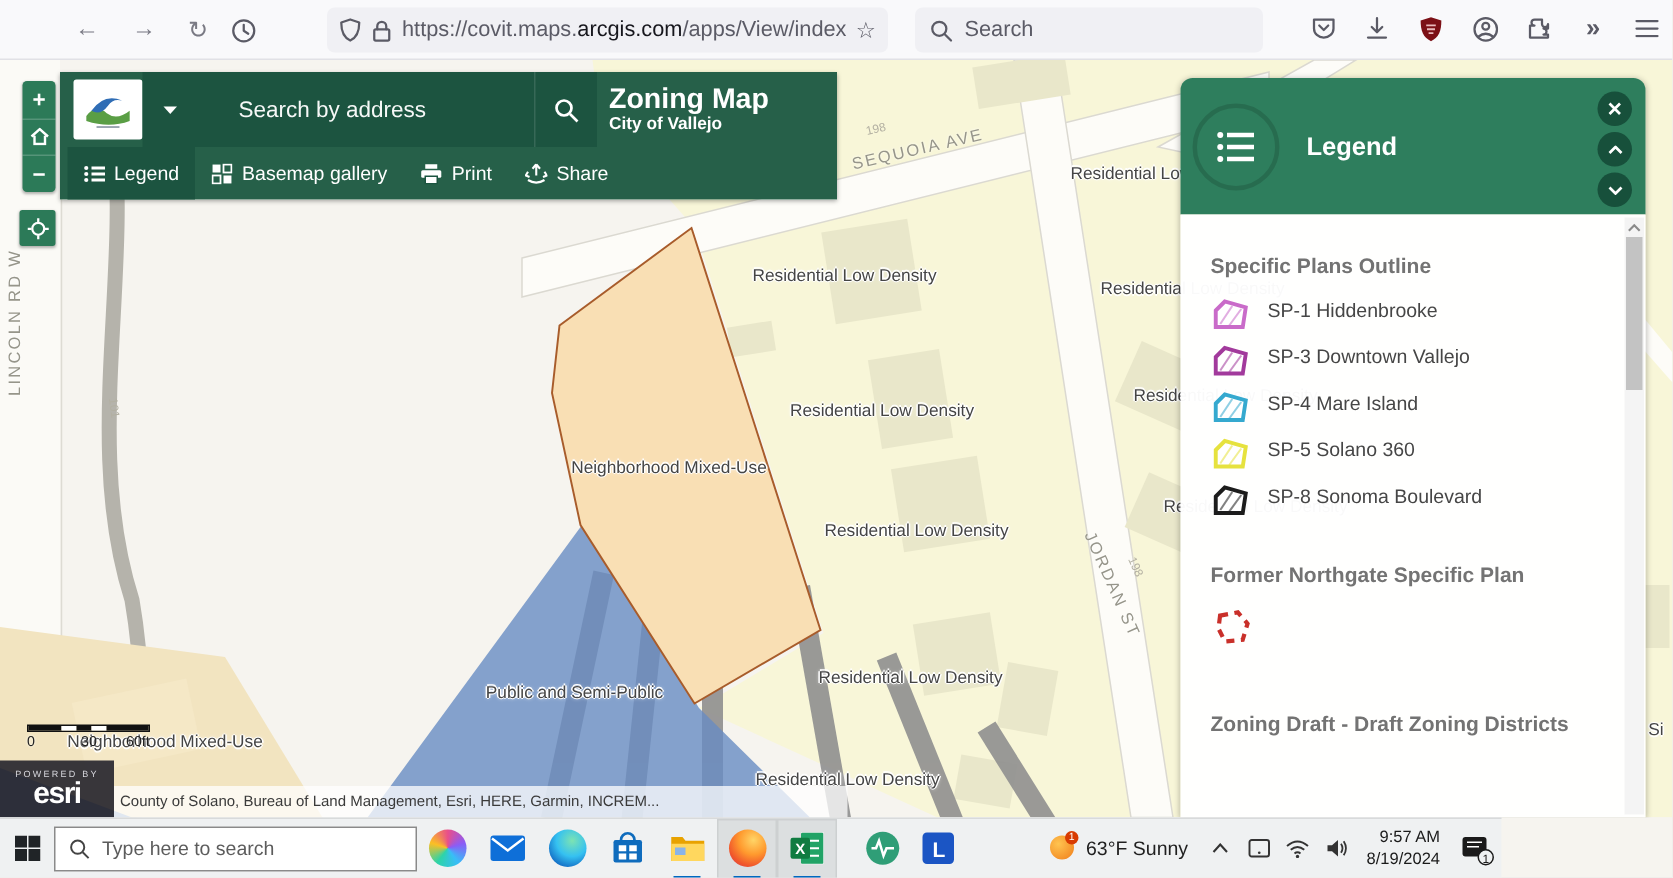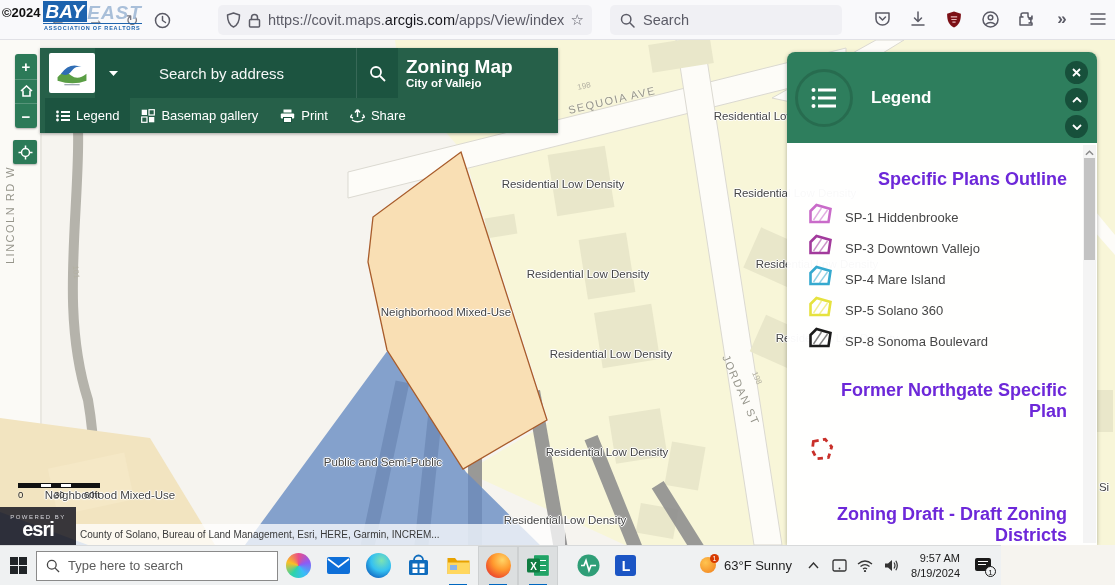--- a/index.html
+++ b/index.html
@@ -58,22 +58,22 @@
   .tool{display:flex;align-items:center;gap:6px;padding:0 11px;color:#fff;font-size:13px;cursor:pointer;}
   .tool.active{background:var(--app-green-dark);}
 
   
   #legend{position:absolute;left:787px;top:12px;width:310px;height:493px;z-index:20;border-radius:8px 8px 0 0;box-shadow:0 1px 4px rgba(0,0,0,.3);}
   #lg-head{height:91px;background:var(--legend-green);border-radius:8px 8px 0 0;position:relative;display:flex;align-items:center;}
   #lg-circ{width:58px;height:58px;border-radius:50%;border:3px solid rgba(0,0,0,.14);margin-left:8px;display:flex;align-items:center;justify-content:center;}
   #lg-title{color:#fff;font-size:17px;font-weight:bold;margin-left:18px;}
   .lg-btn{position:absolute;right:9px;width:23px;height:23px;border-radius:50%;background:var(--btn-green-dark);display:flex;align-items:center;justify-content:center;cursor:pointer;}
   #lg-body{height:402px;background:rgba(255,255,255,.97);position:relative;overflow:hidden;padding:26px 30px 0 20px;}
-  .lg-h{font-size:18px;font-weight:bold;color:#6d28d9;text-align:right;}
-  .lg-row{display:flex;align-items:flex-end;gap:11px;margin-top:10px;height:21px;}
+  .lg-h{font-size:14px;font-weight:bold;color:#737373;}
+  .lg-row{display:flex;align-items:flex-start;gap:11px;margin-top:10px;height:21px;}
   .lg-row svg.sw{width:27px;height:22px;flex:none;}
   .lg-label{font-size:13px;color:#464646;}
   #lg-scroll{position:absolute;right:1px;top:2px;bottom:2px;width:13px;background:rgba(235,235,235,.55);}
   #lg-thumb{position:absolute;left:1px;top:13px;width:11px;height:102px;background:#c3c3c3;}
 
   
   #esrilogo{position:absolute;left:0;top:467px;width:76px;height:38px;background:rgba(36,34,43,.9);color:#fff;display:flex;flex-direction:column;align-items:center;justify-content:center;z-index:15;}
   #poweredby{font-size:6px;letter-spacing:1.5px;color:#d7d7dd;}
   #esritxt{font-size:20px;font-weight:bold;line-height:.9;letter-spacing:-1px;}
   #attrib{position:absolute;left:76px;top:484px;width:489px;height:21px;background:rgba(255,255,255,.75);display:flex;align-items:center;padding-left:4px;font-size:10px;color:#3a3a3a;white-space:nowrap;z-index:15;}
@@ -414,30 +414,20 @@
             <path d="M6 2 h4 v3 a2 2 0 0 0 4 0 v3 h-3 a2 2 0 0 1 0 4 h3 v2 H2 V6 h3 a2 2 0 0 1 0 -4 Z"></path>
           </svg>
       </div>
       <div class="ci" style="font-size:17px;font-weight:bold">»</div>
       <div class="ci">
         <svg class="line-ic" width="16" height="12" viewBox="0 0 16 12">
             <path d="M1 1 H15 M1 6 H15 M1 11 H15"></path>
           </svg>
       </div>
     </div>
-    <div id="watermark">
-      <span id="wm-c">©2024</span>
-      <div id="wm-logo">
-        <div class="r1">
-            <span id="wm-bay">BAY</span>
-            <span id="wm-east">EAST</span>
-          </div>
-        <div id="wm-tag">ASSOCIATION OF REALTORS</div>
-      </div>
-    </div>
   </div>
 
   <div id="taskbar">
     <div id="startbtn">
       <svg width="17" height="17" viewBox="0 0 17 17">
           <rect x="0" y="0" width="8" height="8" fill="#202427"></rect>
           <rect x="9" y="0" width="8" height="8" fill="#202427"></rect>
           <rect x="0" y="9" width="8" height="8" fill="#202427"></rect>
           <rect x="9" y="9" width="8" height="8" fill="#202427"></rect>
         </svg>

